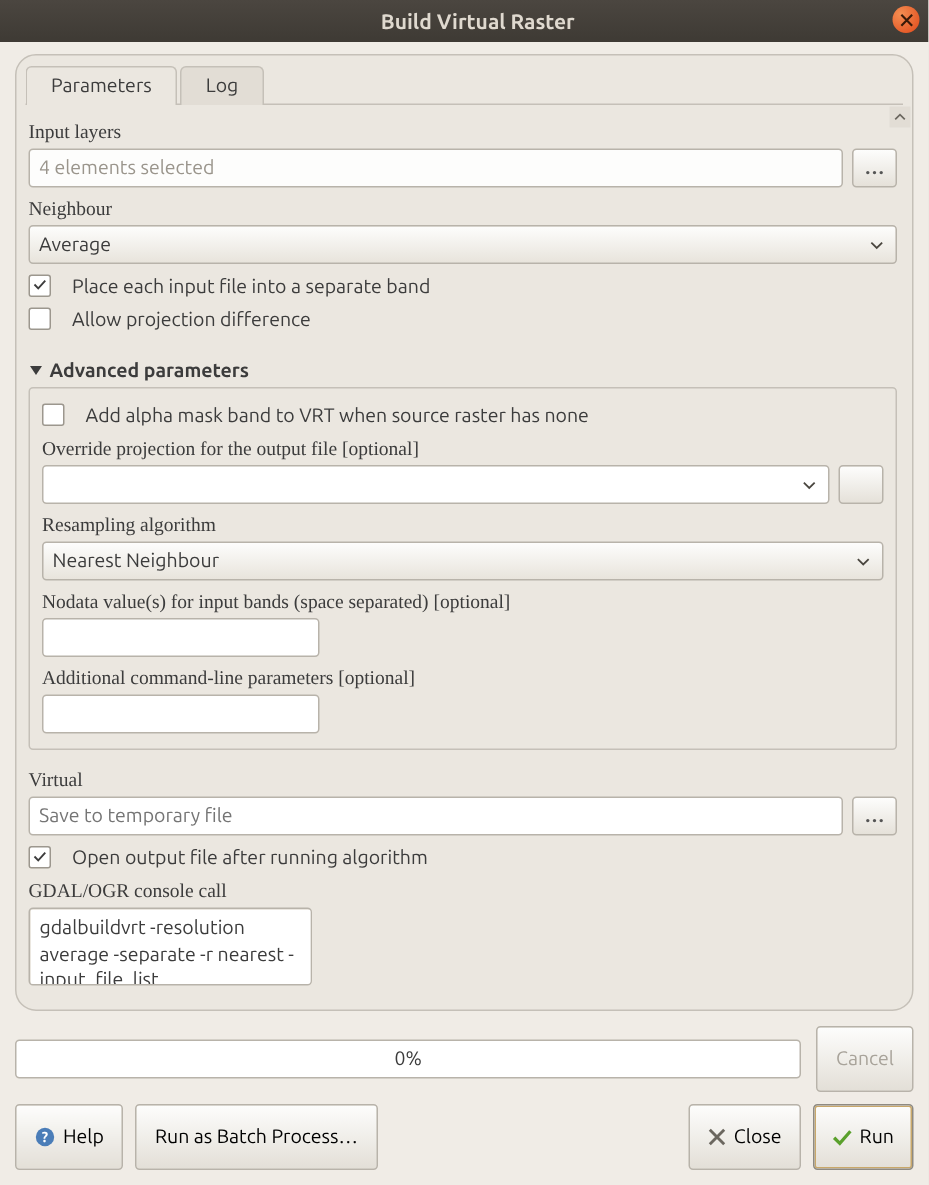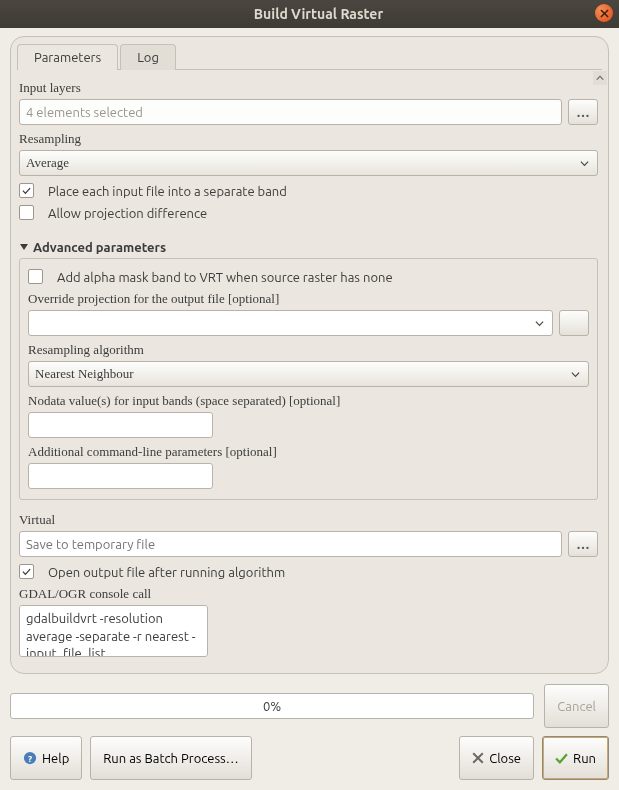--- a/index.html
+++ b/index.html
@@ -112,21 +112,20 @@
   font-size: 13px;
 }
 .field-input.readonly { color: #9a958c; background: #fdfdfc; }
 .field-combo {
   background: linear-gradient(#fdfdfc, #e8e4dc);
   display: flex;
   align-items: center;
   justify-content: space-between;
   padding-right: 8px;
   cursor: pointer;
-  font-family: Liberation Serif, serif;
 }
 .field-combo.white { background: #fff; }
 .combo-arrow { display:flex; }
 .combo-arrow svg { width: 9px; height: 9px; }
 .btn-small {
   width: 30px;
   height: 26px;
   background: linear-gradient(#fdfdfc, #e5e1d9);
   border: 1px solid #b8b3aa;
   border-radius: 3px;
@@ -259,21 +258,21 @@
       <div class="scroll-inner">
 
         <div class="label">Input layers</div>
         <div class="row">
           <input class="field-input readonly" readonly="" value="4 elements selected" style="">
           <div class="btn-small">
             <span>…</span>
           </div>
         </div>
 
-        <div class="label">Resampling</div>
+        <div class="label">Neighbour</div>
         <div class="field-combo">
           <span>Average</span>
           <span class="combo-arrow icon">
             <svg viewBox="0 0 10 10">
                 <path d="M1 3 L5 7 L9 3" fill="none" stroke="#4a463f" stroke-width="1.3"></path>
               </svg>
           </span>
         </div>
 
         <div class="checkbox-row">

